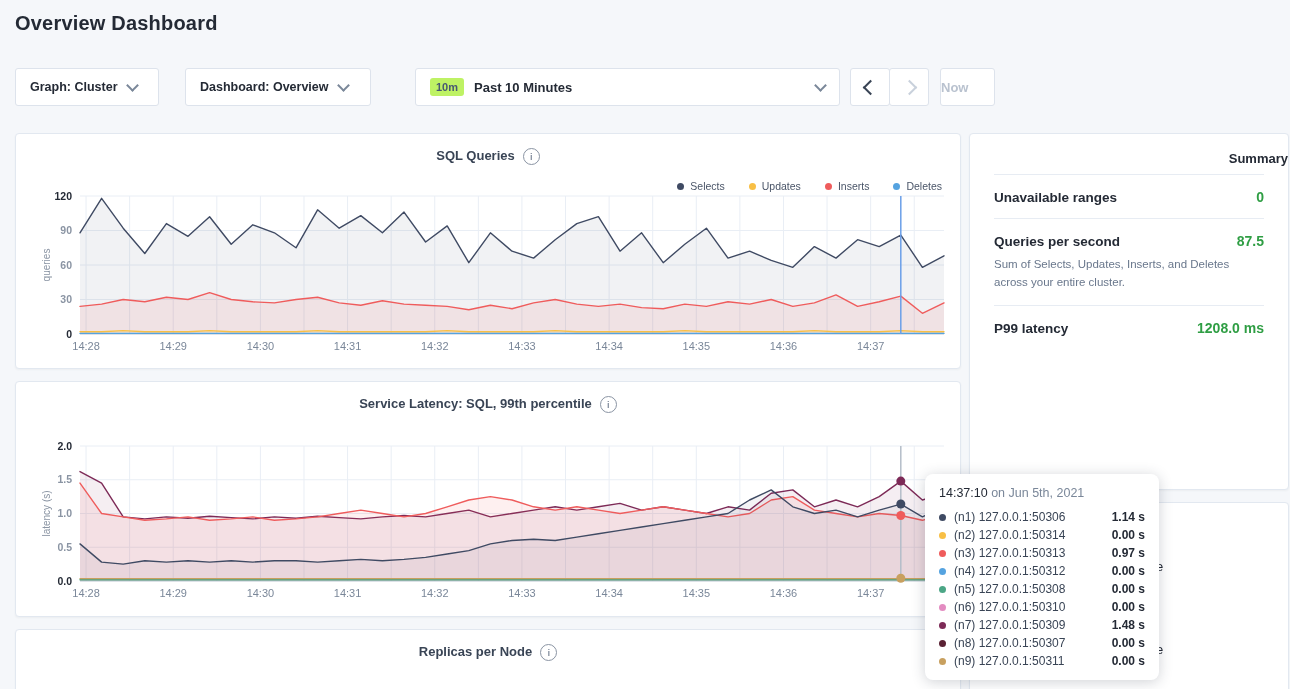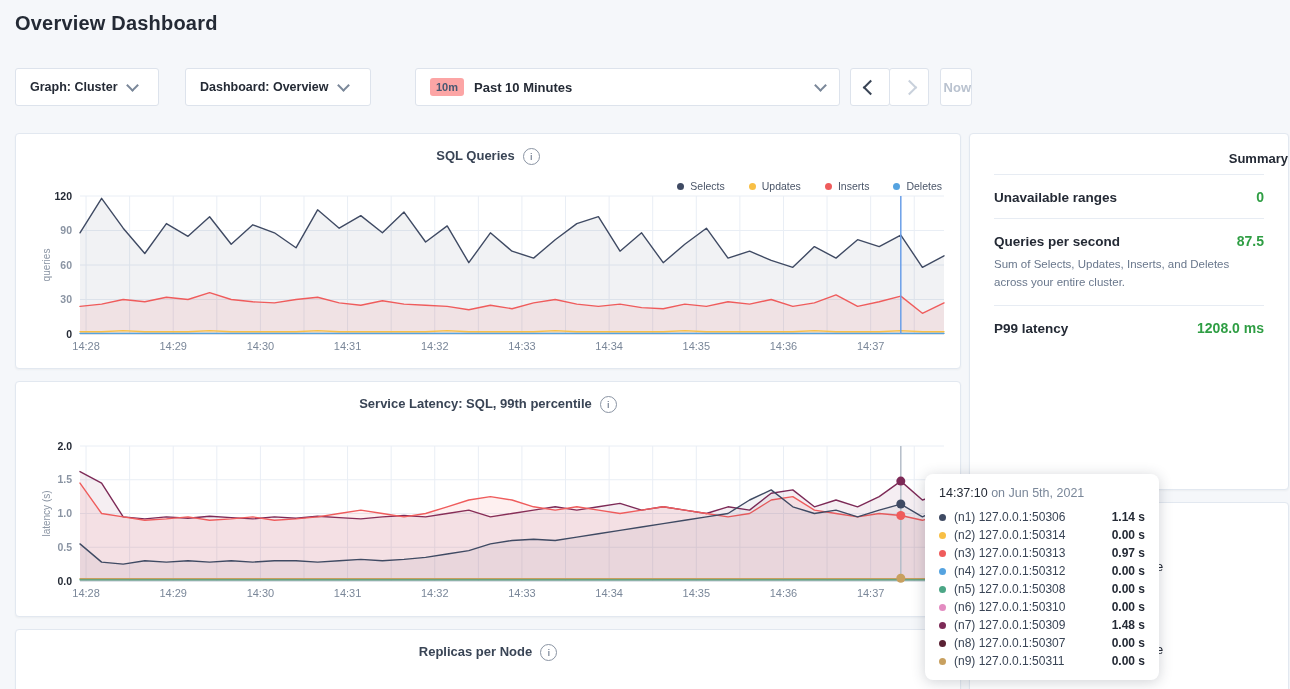--- a/index.html
+++ b/index.html
@@ -7,21 +7,21 @@
   .page-title{position:absolute;left:15px;top:12px;font-size:20px;font-weight:700;color:#242a35;letter-spacing:.2px;}
   
   .toolbar{position:absolute;left:15px;top:68px;right:15px;height:38px;}
   .btn{position:absolute;top:0;height:38px;background:#fff;border:1px solid #dde3ec;border-radius:3px;
        display:flex;align-items:center;box-sizing:border-box;font-size:12.5px;font-weight:700;color:#242a35;cursor:pointer;}
   .btn .pad{padding:0 14px;display:flex;align-items:center;gap:10px;width:100%;box-sizing:border-box;}
   .chev{display:inline-block;width:7px;height:7px;border-right:2px solid #7a8799;border-bottom:2px solid #7a8799;
         transform:rotate(45deg);margin-top:-4px;flex:none;}
   .chev-left{width:9px;height:9px;border-color:#394455;transform:rotate(135deg);margin:0 auto;}
   .chev-right{width:9px;height:9px;border-color:#c9d1dc;transform:rotate(-45deg);margin:0 auto;}
-  .badge{background:#fca5a5;color:#475872;font-size:11px;font-weight:700;border-radius:3px;padding:3px 6px;flex:none;}
+  .badge{background:#bef264;color:#475872;font-size:11px;font-weight:700;border-radius:3px;padding:3px 6px;flex:none;}
   .grow{flex:1;}
   .disabled{color:#b9c2cf;}
   
   .card{position:absolute;background:#fff;border:1px solid #e2e8f0;border-radius:4px;box-sizing:border-box;
         box-shadow:0 1px 2px rgba(60,72,88,.05);}
   .chart-head{position:absolute;top:14px;left:0;right:0;display:flex;justify-content:center;align-items:flex-start;gap:8px;}
   .chart-title{font-size:13px;font-weight:700;color:#394455;}
   .info{width:15px;height:15px;border:1px solid #8a94a3;border-radius:50%;color:#8a94a3;font-size:9.5px;line-height:1;
         display:flex;align-items:center;justify-content:center;flex:none;cursor:pointer;font-weight:700;}
   .legend{position:absolute;right:18px;top:46px;display:flex;gap:24px;align-items:center;}
@@ -77,21 +77,21 @@
         <span class="grow"></span>
         <span class="chev"></span>
       </div>
     </div>
     <div class="btn" style="left:835px;width:40px;justify-content:center;">
       <span class="chev chev-left"></span>
     </div>
     <div class="btn" style="left:874px;width:40px;justify-content:center;">
       <span class="chev chev-right"></span>
     </div>
-    <div class="btn disabled" style="left:925px;width:32px;justify-content:flex-end;font-size:13px;">
+    <div class="btn disabled" style="left:925px;width:55px;justify-content:flex-start;font-size:13px;">
       <span>Now</span>
     </div>
   </div>
 
   <div class="card" style="left:15px;top:133px;width:946px;height:236px;">
     <svg class="chart" id="chart-0" width="946" height="236">
         <line x1="70.048" y1="62" x2="70.048" y2="200" stroke="#e9eef5" stroke-width="1"></line>
         <line x1="113.6368" y1="62" x2="113.6368" y2="200" stroke="#e9eef5" stroke-width="1"></line>
         <line x1="157.22560000000001" y1="62" x2="157.22560000000001" y2="200" stroke="#e9eef5" stroke-width="1"></line>
         <line x1="200.8144" y1="62" x2="200.8144" y2="200" stroke="#e9eef5" stroke-width="1"></line>

